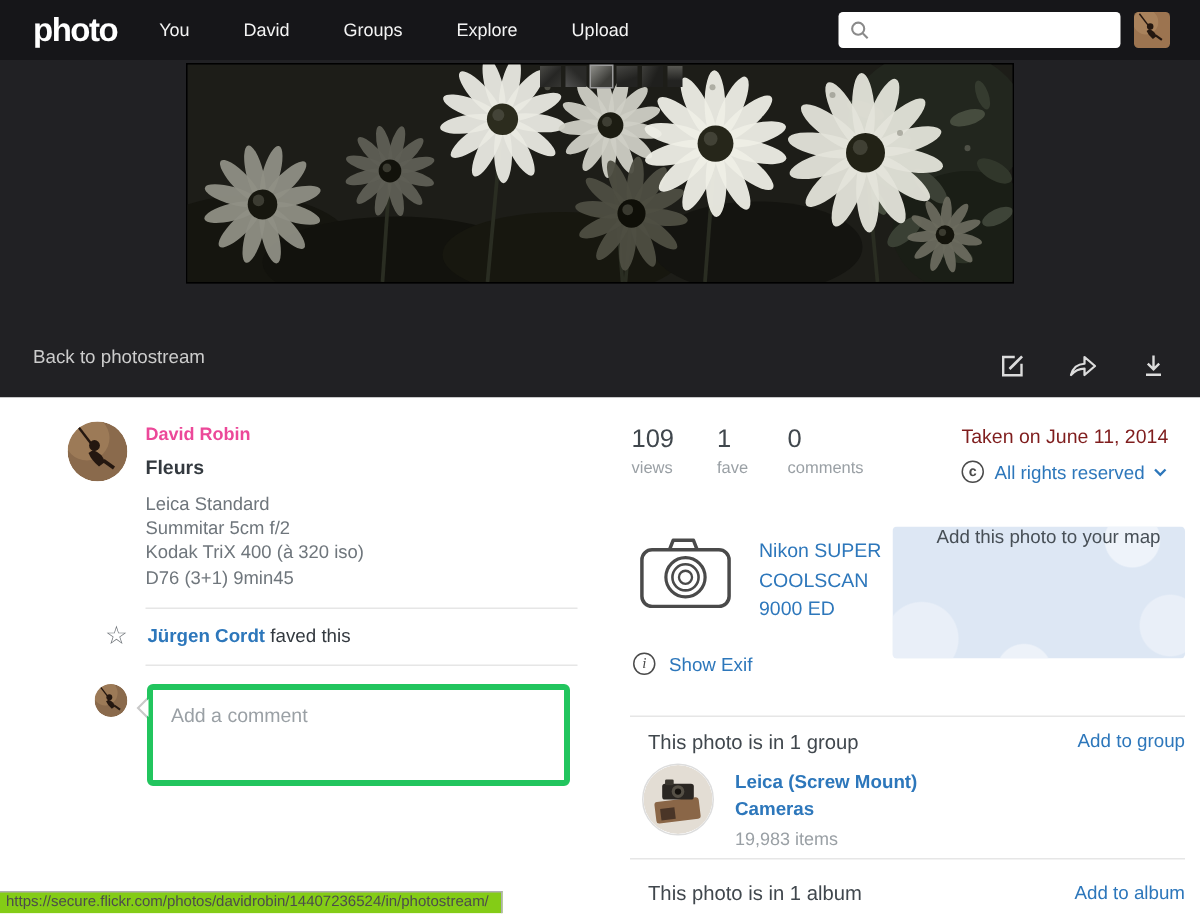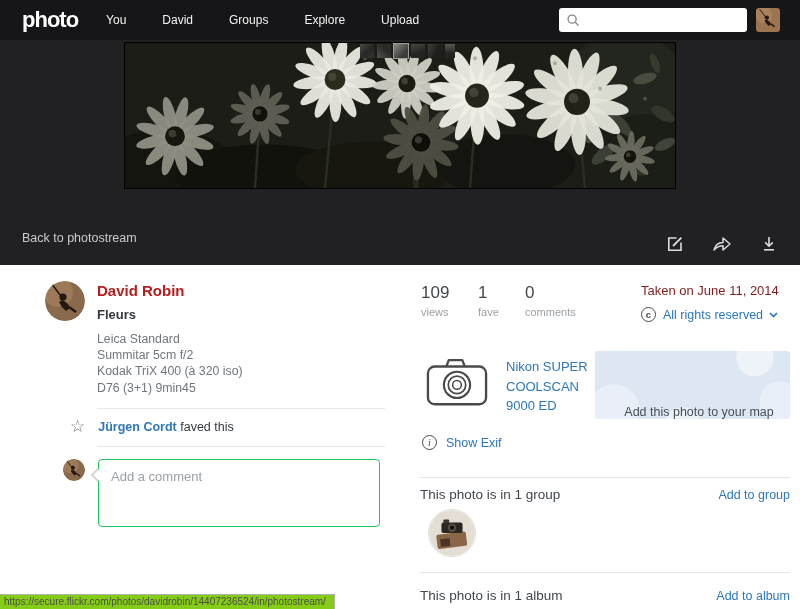--- a/index.html
+++ b/index.html
@@ -39,36 +39,36 @@
   .stage-actions .act { cursor:pointer; display:flex; align-items:center; }
 
   
   .main { position:absolute; top:265px; left:0; right:0; bottom:0; background:#fff; }
   .left-col { position:absolute; left:45px; top:16px; width:340px; }
   .right-col { position:absolute; left:420px; top:16px; width:370px; height:328px; }
 
   .owner-row { display:flex; }
   .avatar-40 { width:40px; height:40px; border-radius:50%; overflow:hidden; flex:0 0 40px; cursor:pointer; }
   .owner-info { margin-left:12px; padding-top:1px; }
-  .owner-name { font-size:15px; font-weight:bold; color:#b91c1c; cursor:pointer; }
+  .owner-name { font-size:12px; font-weight:bold; color:#ec4899; cursor:pointer; }
   .photo-title { font-size:13px; font-weight:bold; color:#33393f; margin-top:8px; }
   .photo-desc { margin-top:9px; font-size:12.3px; color:#6f767c; line-height:1.32; }
 
   .h-divider { border-top:1px solid #e6e6e6; margin-left:52px; width:288px; }
   .d1 { margin-top:12px; } .d2 { margin-top:10px; }
 
   .faved-row { margin-top:9px; margin-left:25px; display:flex; align-items:center; height:18px; }
   .star-glyph { font-size:17px; color:#72777c; line-height:1; }
   .faved-text { margin-left:13px; font-size:12.5px; color:#33393f; }
   .faved-text a { color:#2d77bb; font-weight:bold; text-decoration:none; cursor:pointer; }
 
   .comment-row { margin-top:12px; margin-left:18px; display:flex; }
   .avatar-22 { width:22px; height:22px; border-radius:50%; overflow:hidden; flex:0 0 22px; cursor:pointer; }
   .bubble { position:relative; margin-left:13px; width:282px; height:68px; }
-  .bubble textarea { width:100%; height:100%; border:1px solid #22c55e; border-radius:4px; resize:none;
+  .bubble textarea { width:100%; height:100%; border:4px solid #22c55e; border-radius:4px; resize:none;
                      padding:9px 12px; font-size:13px; color:#6d28d9; outline:none;
                      font-family:"Liberation Sans", sans-serif; }
   .bubble textarea::placeholder { color:#9aa0a5; }
   .tail { position:absolute; left:-7px; top:9px; width:0; height:0;
           border-top:7px solid transparent; border-bottom:7px solid transparent; border-right:7px solid #c9c9c9; }
   .tail:after { content:""; position:absolute; left:1.5px; top:-6px; width:0; height:0;
           border-top:6px solid transparent; border-bottom:6px solid transparent; border-right:6px solid #fff; }
 
   
   .stats-row { position:absolute; top:2px; left:1px; right:0; display:flex; }
@@ -79,39 +79,39 @@
   .taken-block { margin-left:28px; }
   .taken-on { font-size:13px; color:#7f1d1d; }
   .license-row { margin-top:9px; display:flex; align-items:center; cursor:pointer; }
   .cc-icon { width:15px; height:15px; border:1.3px solid #4a4a4a; border-radius:50%; color:#4a4a4a;
              font-size:9.5px; font-weight:bold; display:flex; align-items:center; justify-content:center; }
   .license-label { margin-left:7px; font-size:12.5px; color:#2d77bb; }
   .license-row svg { margin-left:6px; }
 
   .camera-row { position:absolute; top:74px; left:6px; display:flex; cursor:pointer; }
   .scanner-name { margin-left:18px; width:98px; font-size:13px; color:#2d77bb; line-height:1.5; padding-top:2px; }
-  .map-box { position:absolute; top:70px; left:175px; width:195px; height:68px; border-radius:3px; cursor:pointer;
+  .map-box { position:absolute; top:70px; left:175px; width:195px; height:88px; border-radius:3px; cursor:pointer;
              background:
                radial-gradient(circle at 82% 10%, #eef3fa 0 18px, transparent 19px),
                radial-gradient(circle at 10% 85%, #e9eff8 0 24px, transparent 25px),
                radial-gradient(circle at 95% 75%, #e9eff8 0 20px, transparent 21px),
                radial-gradient(circle at 45% 110%, #edf2f9 0 18px, transparent 19px),
                #dde7f4;
-             display:flex; align-items:flex-end; justify-content:center;padding-left:13px; }
+             display:flex; align-items:flex-start; justify-content:center;padding-left:13px; }
   .map-box span { font-size:12.5px; color:#474f56; }
   .exif-row { position:absolute; top:154px; left:2px; display:flex; align-items:center; cursor:pointer; }
   .info-icon { width:15px; height:15px; border:1.3px solid #4a4a4a; border-radius:50%; color:#4a4a4a;
                font-size:10px; font-style:italic; font-family:"Liberation Serif", serif;
                display:flex; align-items:center; justify-content:center; }
   .exif-label { margin-left:9px; font-size:12.5px; color:#2d77bb; }
 
   .rc-divider { position:absolute; left:0; right:0; border-top:1px solid #e6e6e6; }
   .rda { top:196px; } .rdb { top:291px; }
 
-  .section-header { position:absolute; left:0; right:0; display:flex; align-items:flex-end; }
+  .section-header { position:absolute; left:12px; right:0; display:flex; align-items:flex-start; }
   .gh { top:206px; } .ah { top:307px; }
   .section-title { font-size:13.5px; color:#40474d; }
   .section-action { margin-left:auto; font-size:12.5px; color:#2d77bb; cursor:pointer; }
 
   .group-row { position:absolute; top:228px; left:8px; display:flex; }
   .avatar-48 { width:48px; height:48px; border-radius:50%; overflow:hidden; flex:0 0 48px; cursor:pointer;
                border:1px solid #ddd; }
   .group-info { margin-left:14px; padding-top:3px; }
   .group-name { font-size:12.5px; font-weight:bold; color:#2d77bb; width:140px; line-height:1.45; cursor:pointer; }
   .group-count { font-size:12px; color:#9aa0a5; margin-top:4px; }
@@ -452,20 +452,24 @@
           <svg width="46" height="46" viewBox="0 0 48 48">
               <circle cx="24" cy="24" r="24" fill="#e3ddd4"></circle>
               <rect x="8" y="24" width="31" height="15" rx="2" fill="#8a6647" transform="rotate(-7 24 30)"></rect>
               <rect x="12" y="30" width="10" height="8" fill="#4a3527" transform="rotate(-7 17 34)"></rect>
               <rect x="13" y="13" width="22" height="11" rx="2" fill="#2a2622"></rect>
               <circle cx="24" cy="18.5" r="4.4" fill="#555046"></circle>
               <circle cx="24" cy="18.5" r="2.2" fill="#15120e"></circle>
               <rect x="15" y="10" width="6" height="4" rx="1" fill="#3a362f"></rect>
             </svg>
         </div>
+        <div class="group-info">
+          <div class="group-name">Leica (Screw Mount) Cameras</div>
+          <div class="group-count">19,983 items</div>
+        </div>
       </div>
 
       <div class="rc-divider rdb"></div>
 
       <div class="section-header ah">
         <span class="section-title">This photo is in 1 album</span>
         <span class="section-action">Add to album</span>
       </div>
 
     </div>

